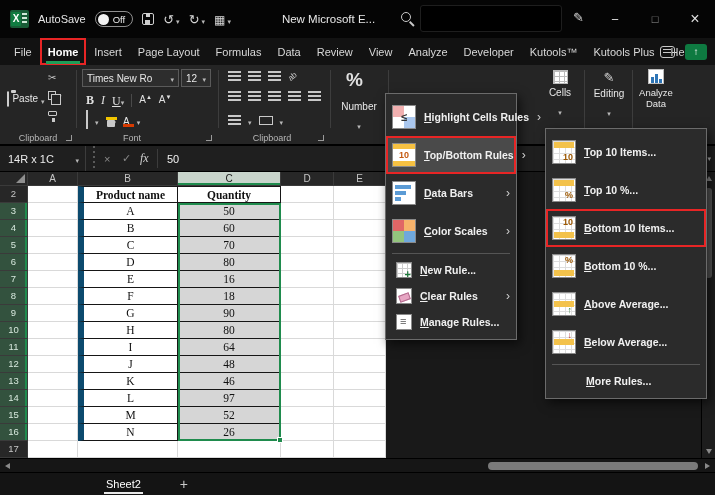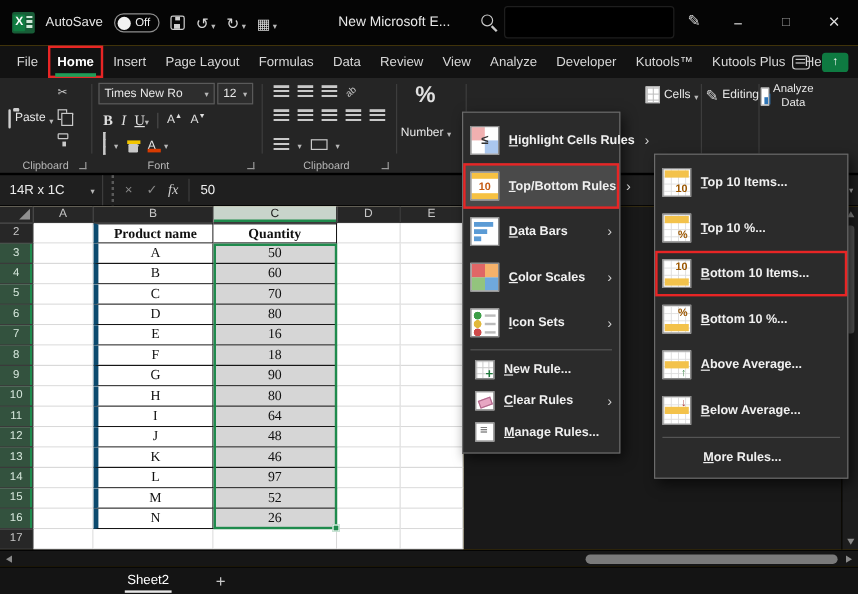--- a/index.html
+++ b/index.html
@@ -79,21 +79,21 @@
   .fill-ico::before { content:""; position:absolute; left:1px; top:0; width:8px; height:7px; background:#c9c9c9; border-radius:1px; }
   .fill-ico::after { content:""; position:absolute; left:0; bottom:0; width:11px; height:3px; background:#f2c500; }
   .fcol-ico { width:11px; height:13px; position:relative; color:#e8e8e8; font-size:10px; text-align:center; }
   .fcol-ico::after { content:""; position:absolute; left:0; bottom:0; width:11px; height:3px; background:#d83b01; }
 
   .bars { width:13px; height:10px; background:repeating-linear-gradient(#c9c9c9 0 2px, transparent 2px 4px); }
   .ab-rot { font-size:8px; color:#c9c9c9; transform:rotate(-40deg); }
   .merge-ico { width:14px; height:9px; border:1px solid #c9c9c9; }
 
   .pct-glyph { position:absolute; left:346px; top:4px; font-size:19px; font-weight:bold; color:#e0e0e0; }
-  .collapsed-grp { position:absolute; display:flex; flex-direction:row; align-items:center; gap:3px; }
+  .collapsed-grp { position:absolute; display:flex; flex-direction:column; align-items:center; gap:3px; }
   .collapsed-grp .cg-label { font-size:10px; color:#e8e8e8; }
   .cells-ico { width:15px; height:14px; background:#fff; border:1px solid #bbb; background-image:linear-gradient(#bbb 1px, transparent 1px), linear-gradient(90deg,#bbb 1px, transparent 1px); background-size:5px 5px; }
   .edit-ico { color:#d5d5d5; font-size:13px; }
   .edit-ico::after { content:"✎"; }
   .ana-ico { width:16px; height:15px; background:#fff; border:1px solid #bbb; background-image:linear-gradient(#2e75b6,#2e75b6),linear-gradient(#2e75b6,#2e75b6),linear-gradient(#2e75b6,#2e75b6); background-size:3px 6px,3px 9px,3px 4px; background-position:2px 7px,6px 4px,10px 9px; background-repeat:no-repeat; }
   .ana-label { font-size:9.5px; color:#e8e8e8; width:42px; text-align:center; line-height:11px; }
 
   .cf-btn { position:absolute; left:402px; top:1px; width:141px; height:25px; display:flex; align-items:center; gap:4px; padding:0 4px; background:#333; outline:2px solid #e82525; outline-offset:-1px; }
   .cf-ico { width:15px; height:14px; background:#fff; border:1px solid #999; background-image:linear-gradient(#e05c5c,#e05c5c),linear-gradient(#5b8bd0,#5b8bd0),linear-gradient(#c9c9c9,#c9c9c9),linear-gradient(#c9c9c9,#c9c9c9); background-size:6px 6px,6px 6px,5px 1px,5px 1px; background-position:0 0,0 7px,8px 3px,8px 8px; background-repeat:no-repeat; flex:0 0 15px; }
   .cf-label { font-size:9.5px; color:#f0f0f0; white-space:nowrap; }
@@ -115,21 +115,21 @@
   .corner { width:28px; height:14px; background:#272727; border-right:1px solid #3a3a3a; border-bottom:1px solid #3a3a3a; position:relative; }
   .corner-tri { position:absolute; right:2px; bottom:2px; width:0; height:0; border-bottom:9px solid #8f8f8f; border-left:9px solid transparent; }
   .ch { height:14px; background:#272727; color:#c6c6c6; font-size:10px; line-height:13px; text-align:center; border-right:1px solid #3a3a3a; border-bottom:1px solid #3a3a3a; }
   .ch.selc { background:#c8d4cb; color:#1c1c1c; box-shadow:inset 0 -2px 0 #1f8b4d; }
   .w-a { width:50px; } .w-b { width:100px; } .w-c { width:103px; } .w-d { width:53px; } .w-e { width:52px; }
   .srow { display:flex; height:17px; }
   .rh { width:28px; background:#272727; color:#c6c6c6; font-size:9.5px; line-height:16px; text-align:center; border-right:1px solid #3a3a3a; border-bottom:1px solid #3a3a3a; }
   .rh.sel { background:#33523e; color:#d7e8dd; box-shadow:inset -2px 0 0 #1f8b4d; }
   .c { background:#fff; border-right:1px solid #d9d9d9; border-bottom:1px solid #d9d9d9; font-family:"Liberation Serif",serif; font-size:11.5px; line-height:16px; color:#111; text-align:center; overflow:hidden; }
   .tb { border-right:1px solid #161616; border-bottom:1px solid #161616; }
-  .cb.tb { border-left:4px solid #0c4a6e; }
+  .cb.tb { border-left:6px solid #0c4a6e; }
   .tbt { border-top:1px solid #161616; }
   .r2 .tb { font-weight:bold; }
   .sg { background:#d6d6d6; }
   .selbox { position:absolute; left:178px; top:31px; width:103px; height:238px; border:2px solid #1f8b4d; pointer-events:none; }
   .fillhandle { position:absolute; right:-4px; bottom:-4px; width:6px; height:6px; background:#1f8b4d; border:1px solid #fff; }
 
   
   .vscroll { position:absolute; right:0; top:172px; width:14px; height:286px; background:#1d1d1d; border-left:1px solid #000; }
   .vs-up { position:absolute; top:4px; left:4px; width:0; height:0; border-left:3px solid transparent; border-right:3px solid transparent; border-bottom:5px solid #8a8a8a; }
   .vs-down { position:absolute; bottom:4px; left:4px; width:0; height:0; border-left:3px solid transparent; border-right:3px solid transparent; border-top:5px solid #8a8a8a; }
@@ -537,25 +537,20 @@
     <div class="mi">
       <span class="cfi i-db"></span>
       <span class="mlabel">Data Bars</span>
       <span class="subarrow"></span>
     </div>
     <div class="mi">
       <span class="cfi i-cs"></span>
       <span class="mlabel">Color Scales</span>
       <span class="subarrow"></span>
     </div>
-    <div class="mi">
-      <span class="cfi i-is"></span>
-      <span class="mlabel">Icon Sets</span>
-      <span class="subarrow"></span>
-    </div>
     <div class="mdivider"></div>
     <div class="mi mi-sm">
       <span class="cfi-sm i-new"></span>
       <span class="mlabel">New Rule...</span>
     </div>
     <div class="mi mi-sm">
       <span class="cfi-sm i-clear"></span>
       <span class="mlabel">Clear Rules</span>
       <span class="subarrow"></span>
     </div>

